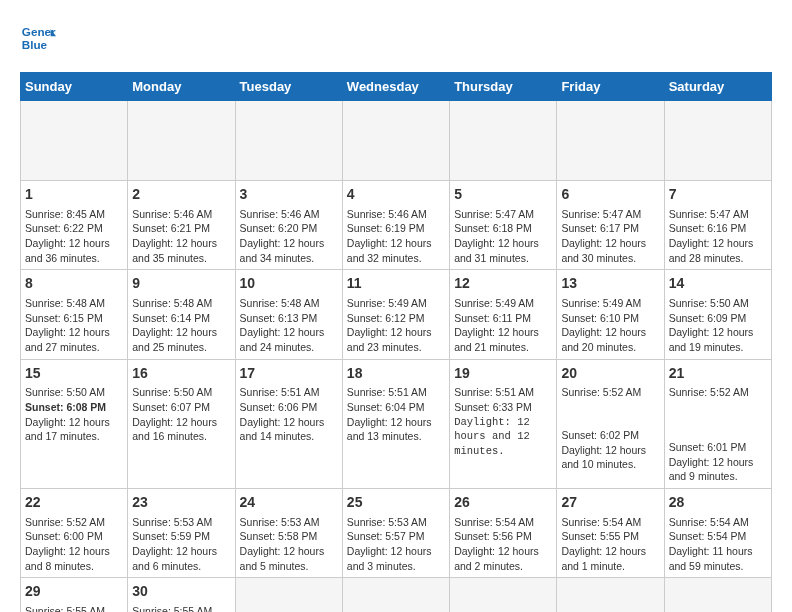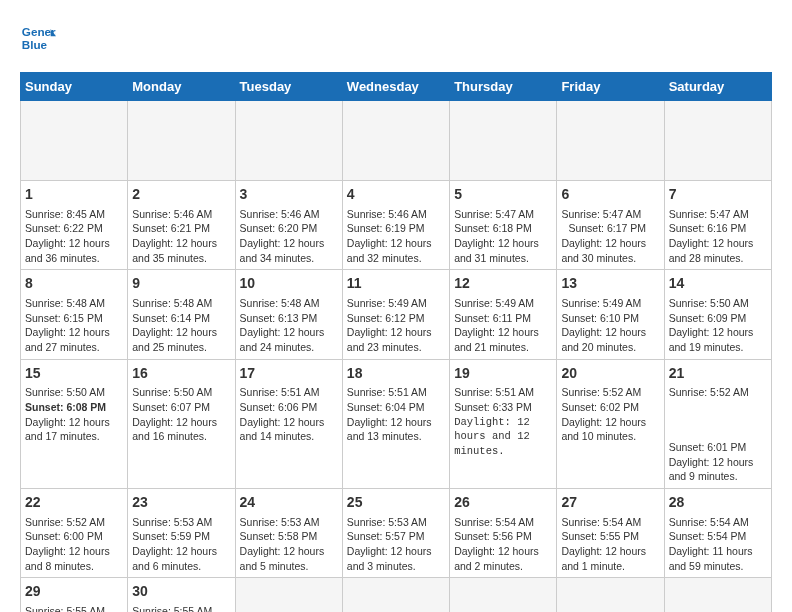--- a/index.html
+++ b/index.html
@@ -145,21 +145,21 @@
         </td>
         <td>
           <span class="day-num">5</span>
           <span class="cell-text" style="display: block;">Sunrise: 5:47 AM</span>
           <span class="cell-text" style="display: block;">Sunset: 6:18 PM</span>
           <span class="cell-text" style="display: block;">Daylight: 12 hours and 31 minutes.</span>
         </td>
         <td>
           <span class="day-num">6</span>
           <span class="cell-text" style="display: block;">Sunrise: 5:47 AM</span>
-          <span class="cell-text" style="display: block; margin-left: 7px;">Sunset: 6:17 PM</span>
+          <span class="cell-text" style="display: block;">Sunset: 6:17 PM</span>
           <span class="cell-text" style="display: block;">Daylight: 12 hours and 30 minutes.</span>
         </td>
         <td>
           <span class="day-num">7</span>
           <span class="cell-text" style="display: block;">Sunrise: 5:47 AM</span>
           <span class="cell-text" style="display: block;">Sunset: 6:16 PM</span>
           <span class="cell-text" style="display: block;">Daylight: 12 hours and 28 minutes.</span>
         </td>
       </tr>
       <tr>
@@ -233,21 +233,21 @@
         </td>
         <td>
           <span class="day-num">19</span>
           <span class="cell-text" style="display: block;">Sunrise: 5:51 AM</span>
           <span class="cell-text" style="display: block;">Sunset: 6:33 PM</span>
           <span class="cell-text" style="display: block; font-family: Liberation Mono, monospace;">Daylight: 12 hours and 12 minutes.</span>
         </td>
         <td>
           <span class="day-num">20</span>
           <span class="cell-text" style="display: block;">Sunrise: 5:52 AM</span>
-          <span class="cell-text" style="display: block;">Sunset: 6:02 PM</span>
+          <span class="cell-text" style="display: block; margin-top: 28px;">Sunset: 6:02 PM</span>
           <span class="cell-text" style="display: block;">Daylight: 12 hours and 10 minutes.</span>
         </td>
         <td>
           <span class="day-num">21</span>
           <span class="cell-text" style="display: block;">Sunrise: 5:52 AM</span>
           <span class="cell-text" style="display: block; margin-top: 40px;">Sunset: 6:01 PM</span>
           <span class="cell-text" style="display: block;">Daylight: 12 hours and 9 minutes.</span>
         </td>
       </tr>
       <tr>

